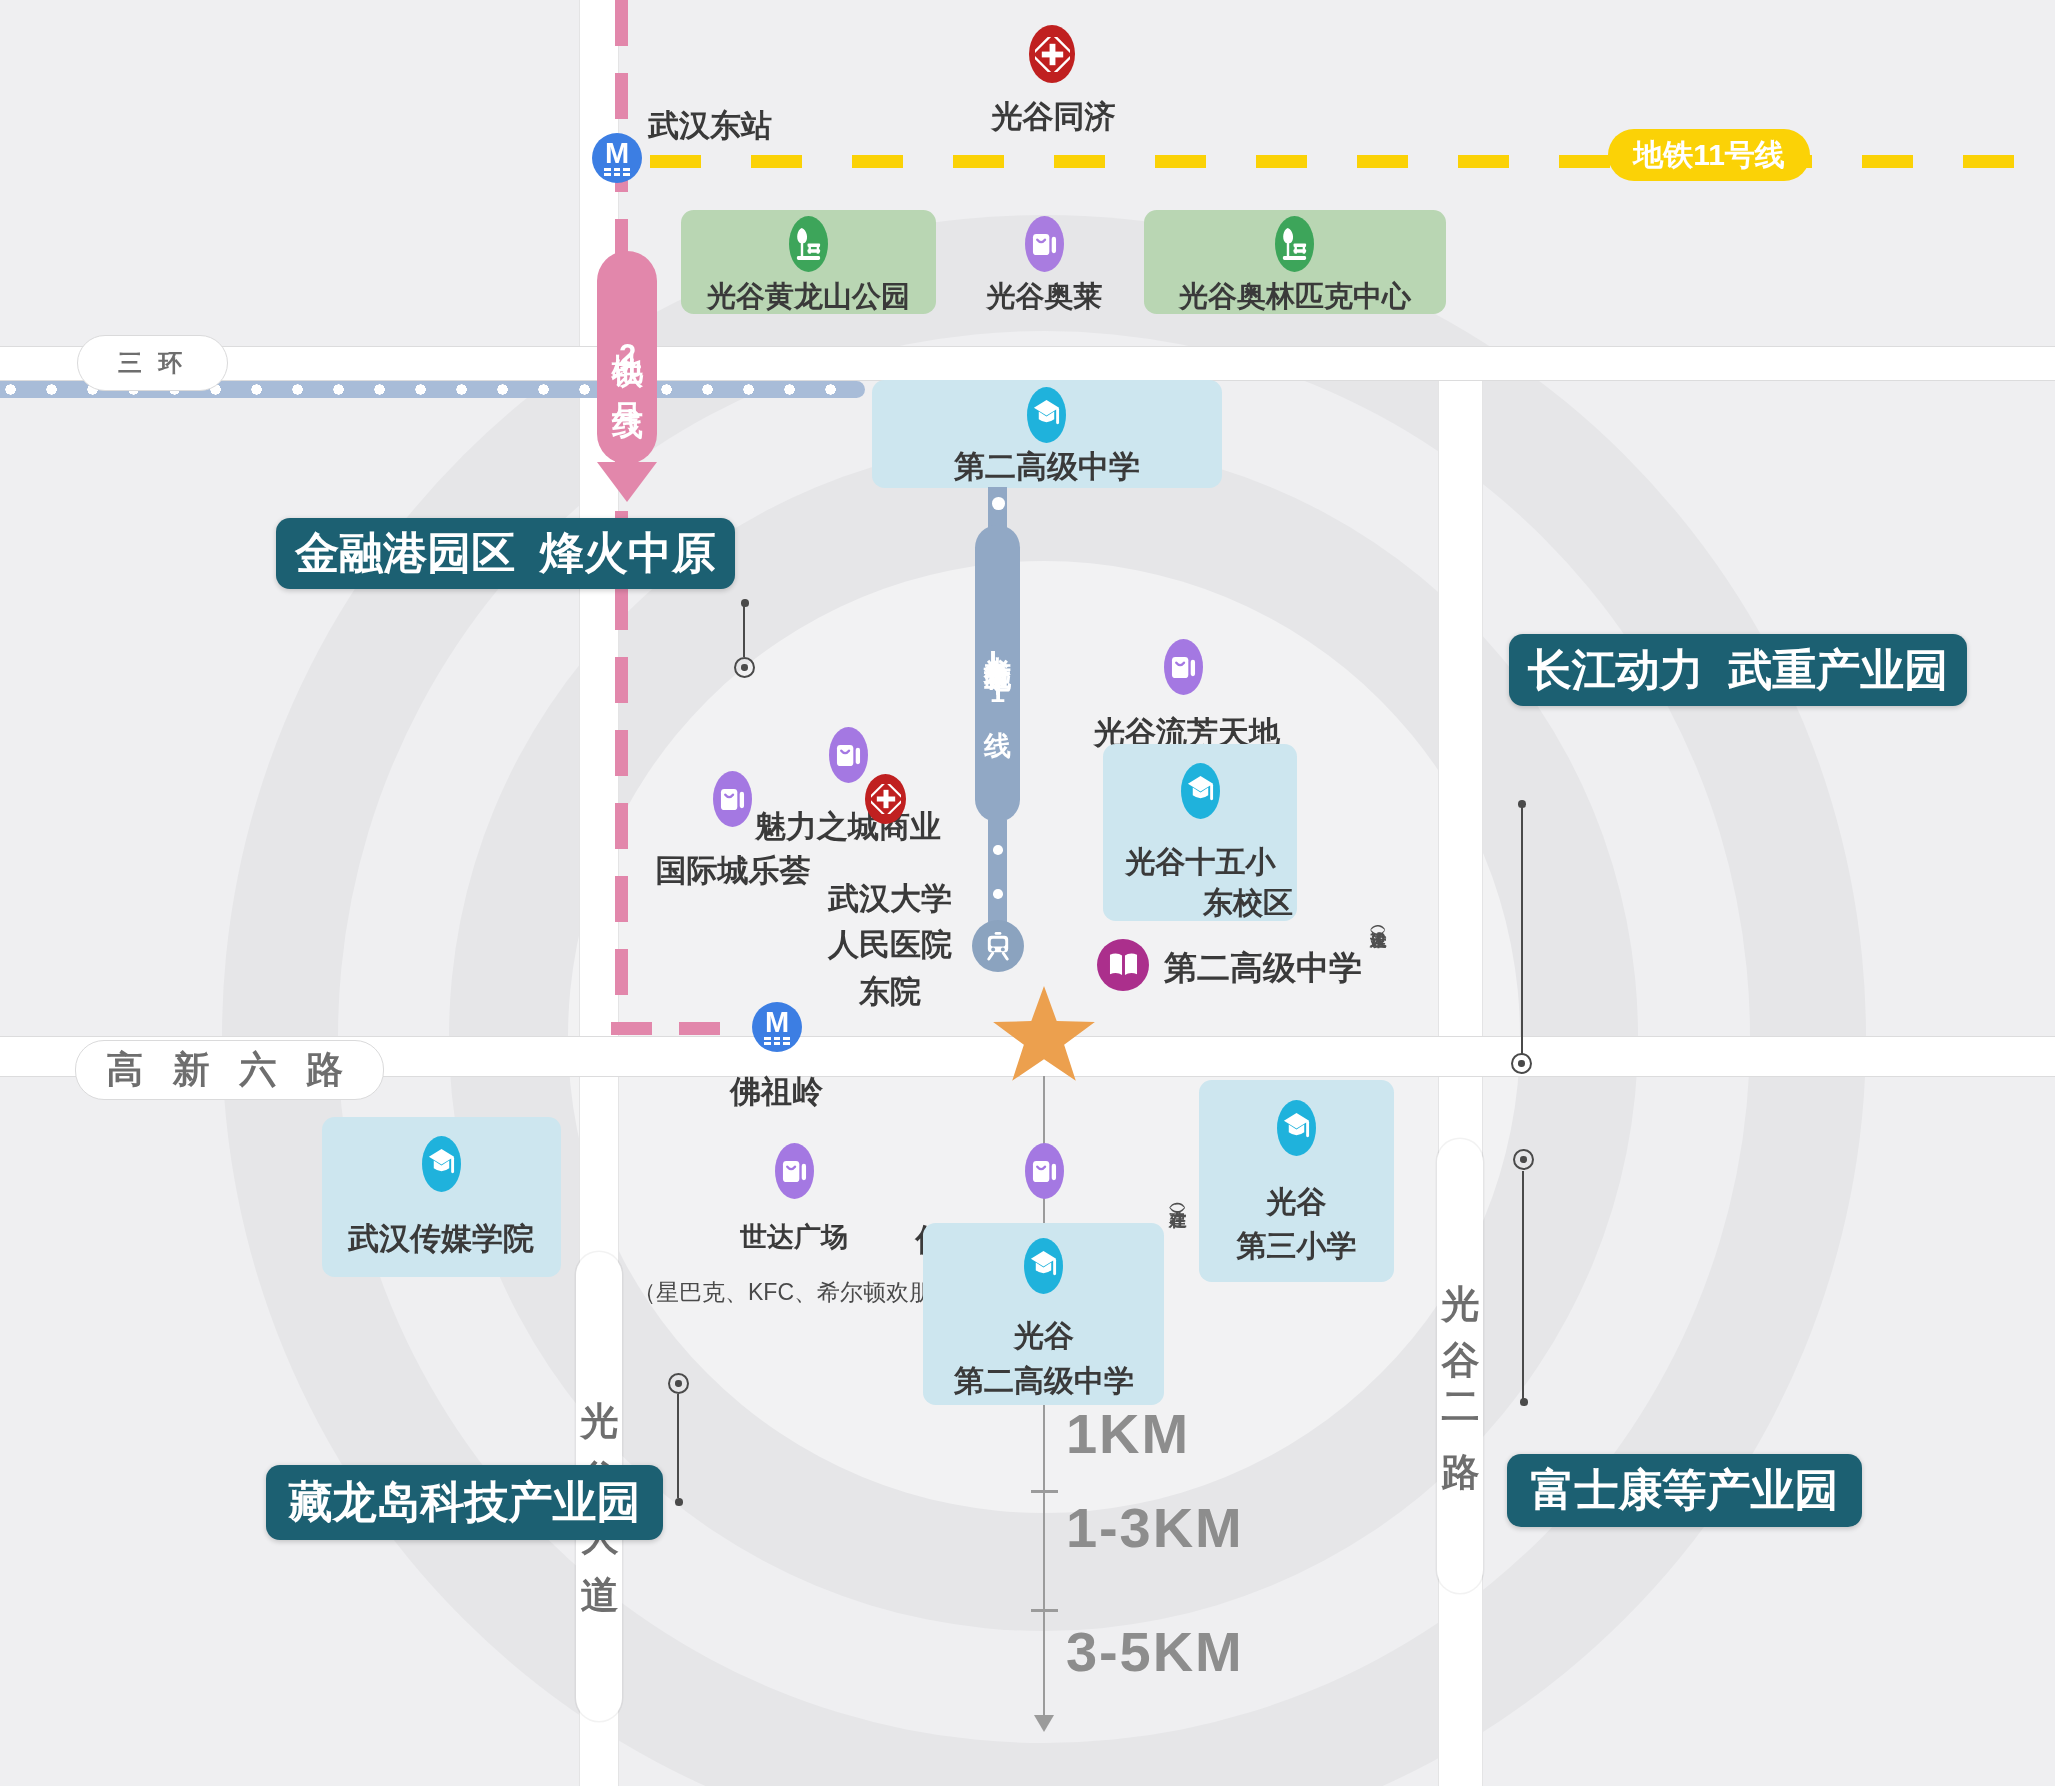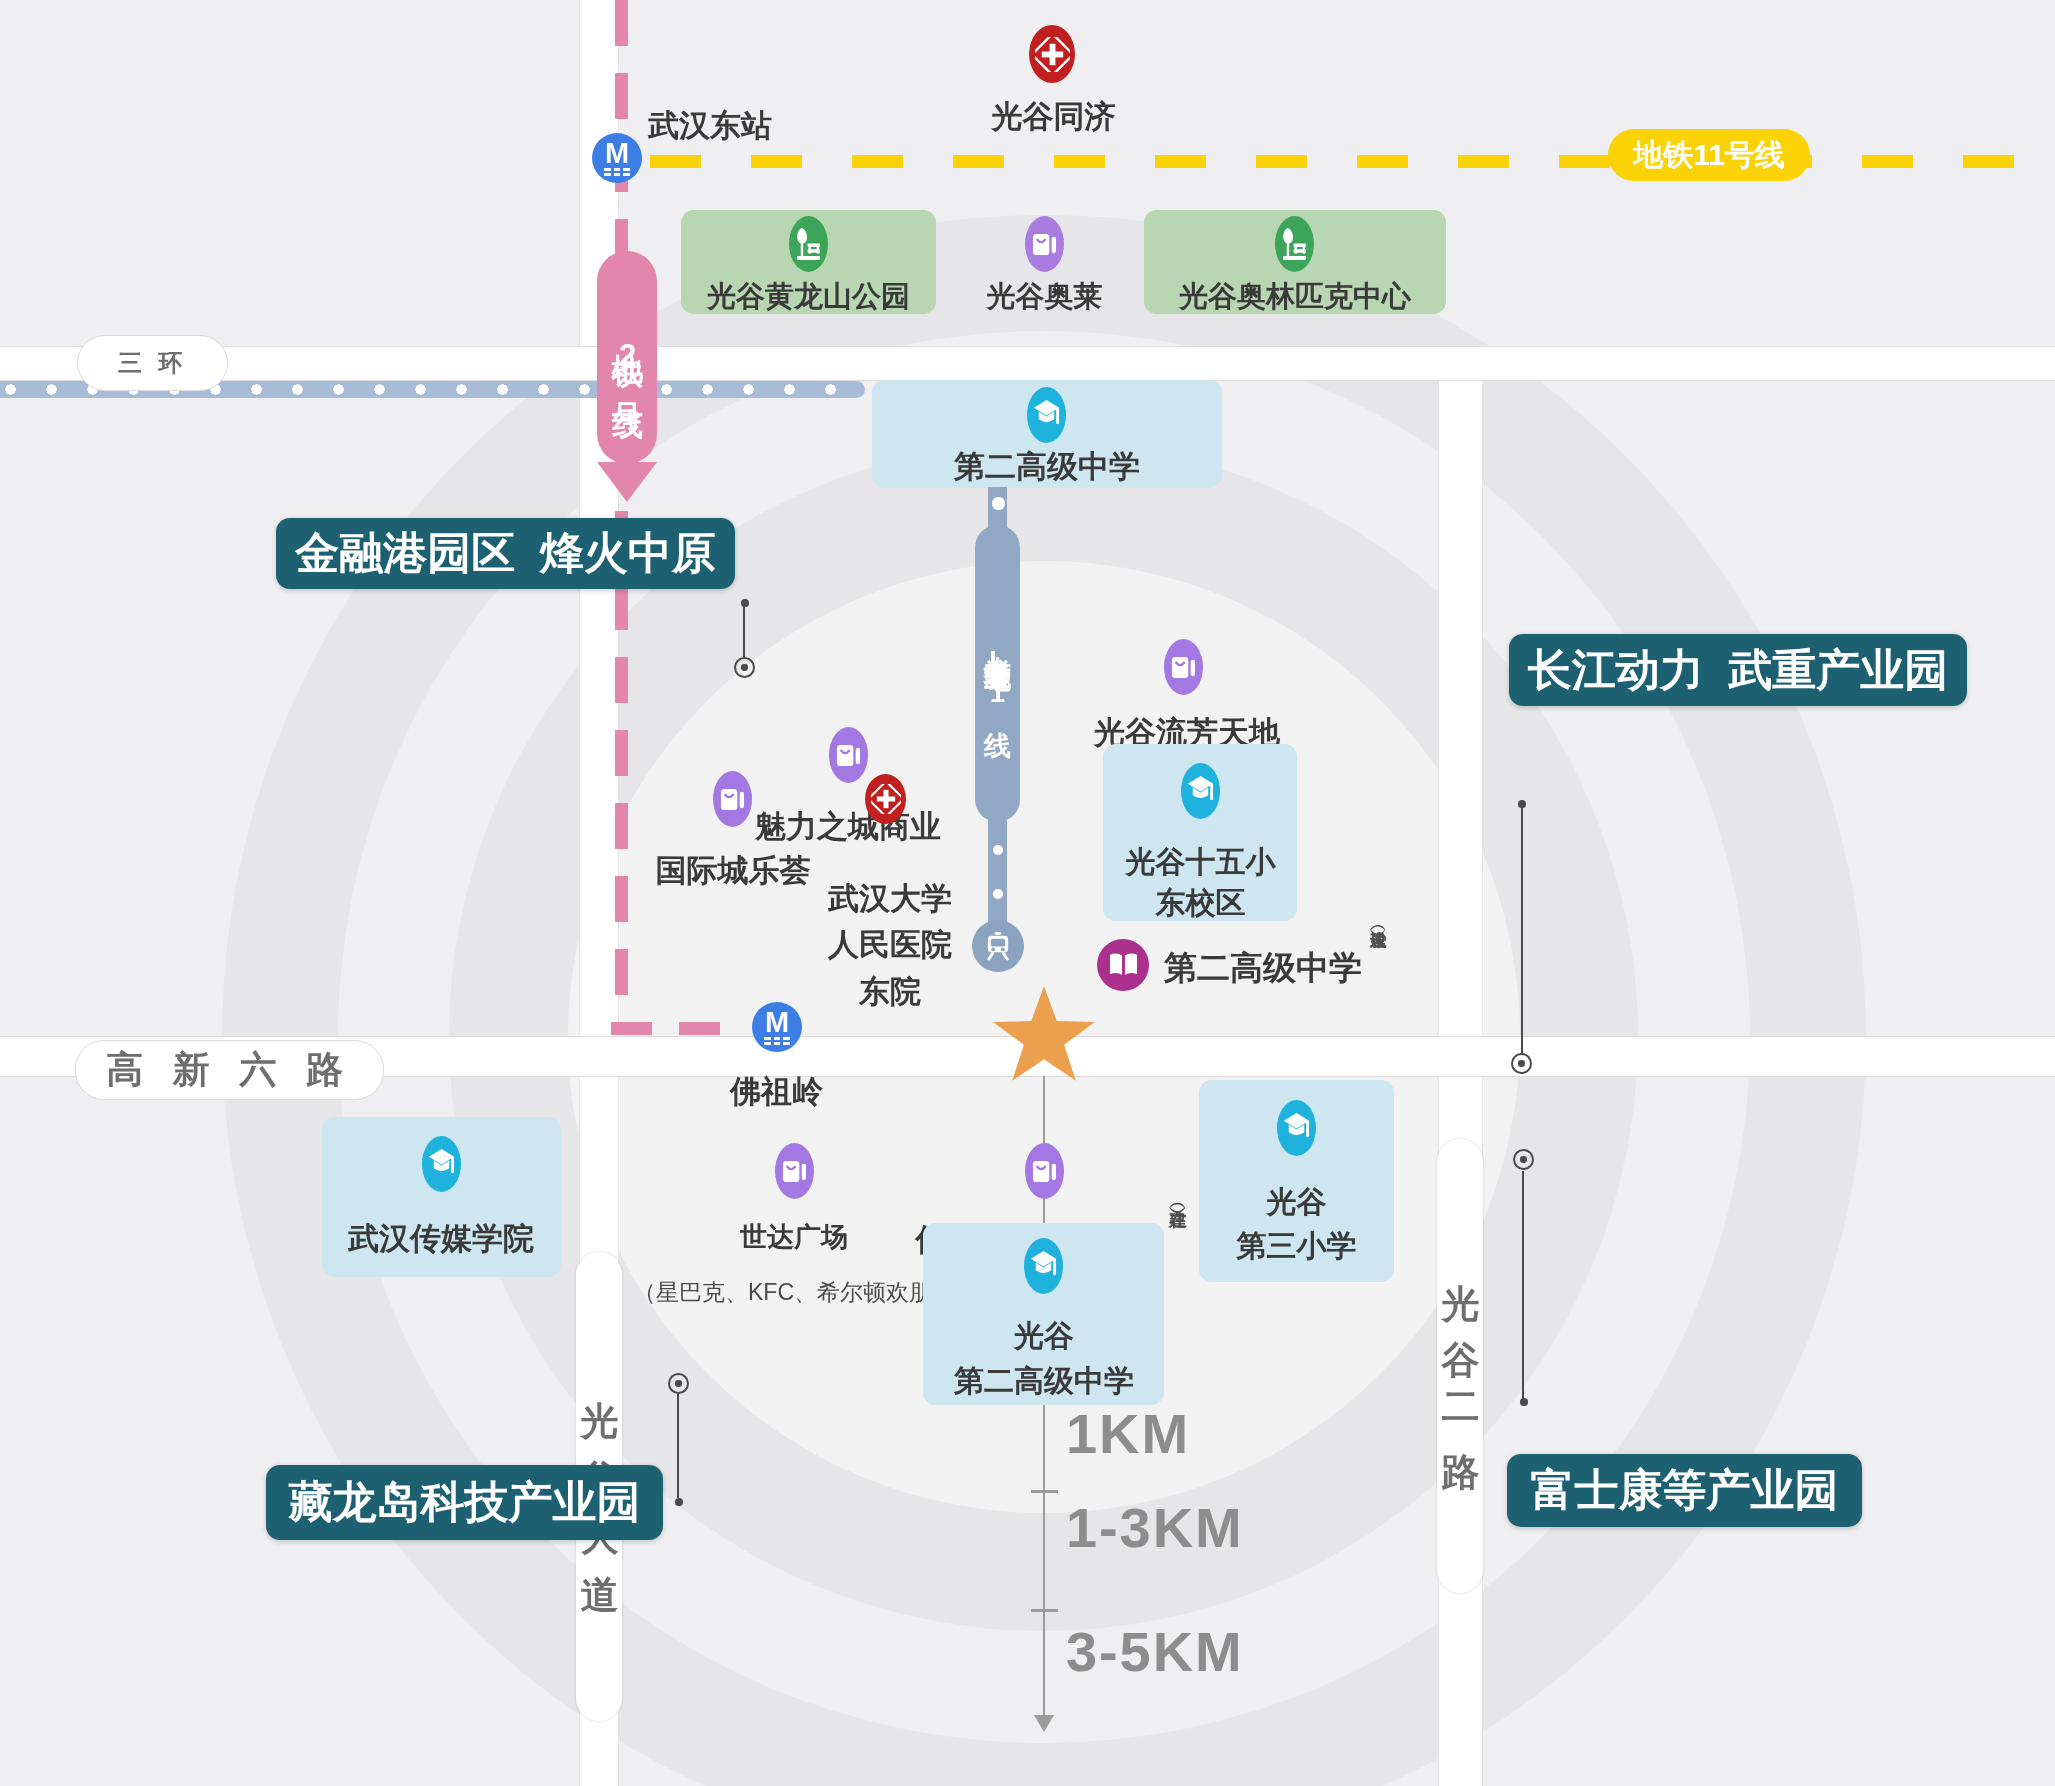--- a/index.html
+++ b/index.html
@@ -242,21 +242,21 @@
 
 <div class="badge blue" style="left:1103px;top:744px;width:194px;height:177px;"></div>
 <div class="ebox" style="left:1181px;top:763px;background:#1fb2dc;">
   <svg width="29" height="34" viewBox="0 0 60 70">
     <polygon points="30,4 56,20 30,36 4,20" fill="#fff"></polygon>
     <path d="M14 28 v16 q16 12 32 0 v-16 l-16 10 z" fill="#fff"></path>
     <rect x="50" y="20" width="6" height="34" rx="3" fill="#fff"></rect>
   </svg>
 </div>
 <div class="poi-label" style="left:1108px;top:842px;width:185px;font-size:30px;">光谷十五小</div>
-<div class="poi-label" style="left:1108px;top:883px;width:185px;font-size:30px;">东校区</div>
+<div class="poi-label" style="left:1108px;top:883px;width:185px;font-size:30px;text-align:right;">东校区</div>
 
 <div class="cicon" style="left:1097px;top:939px;background:#ab2f8c;">
   <svg width="31" height="28" viewBox="0 0 64 58">
     <path d="M4 8 Q18 2 30 10 V50 Q18 42 4 48 Z" fill="#fff"></path>
     <path d="M60 8 Q46 2 34 10 V50 Q46 42 60 48 Z" fill="#fff"></path>
     <rect x="29" y="8" width="6" height="44" fill="#ab2f8c"></rect>
   </svg>
 </div>
 <div class="poi-label" style="left:1164px;top:946px;font-size:33px;">第二高级中学</div>
 <div class="vnote" style="left:1368px;top:919px;font-size:16.4px;">（未建设）</div>

